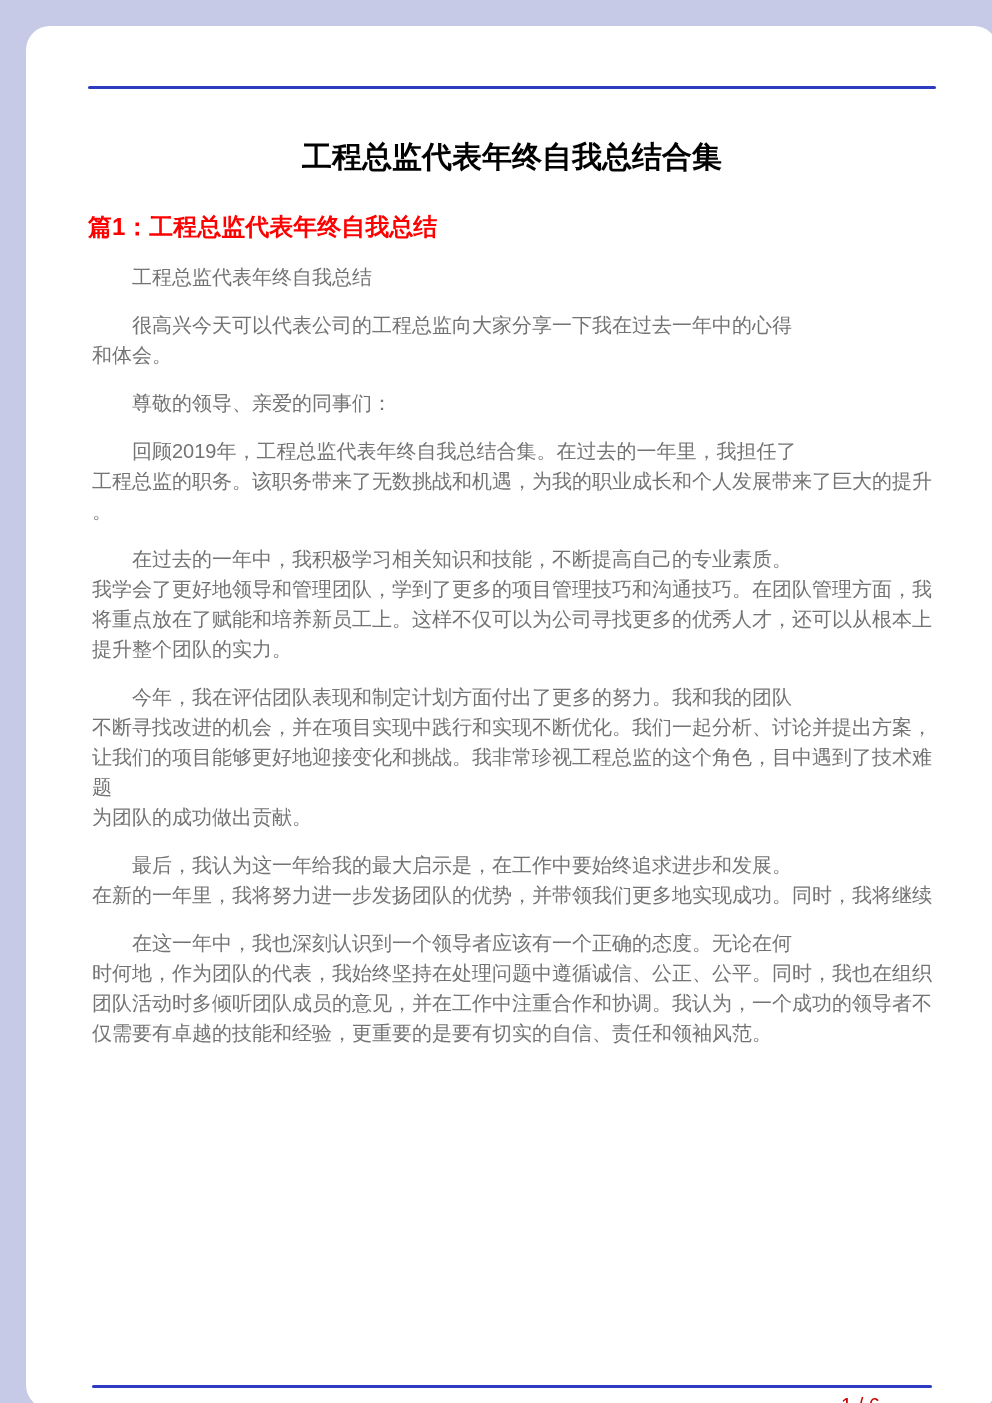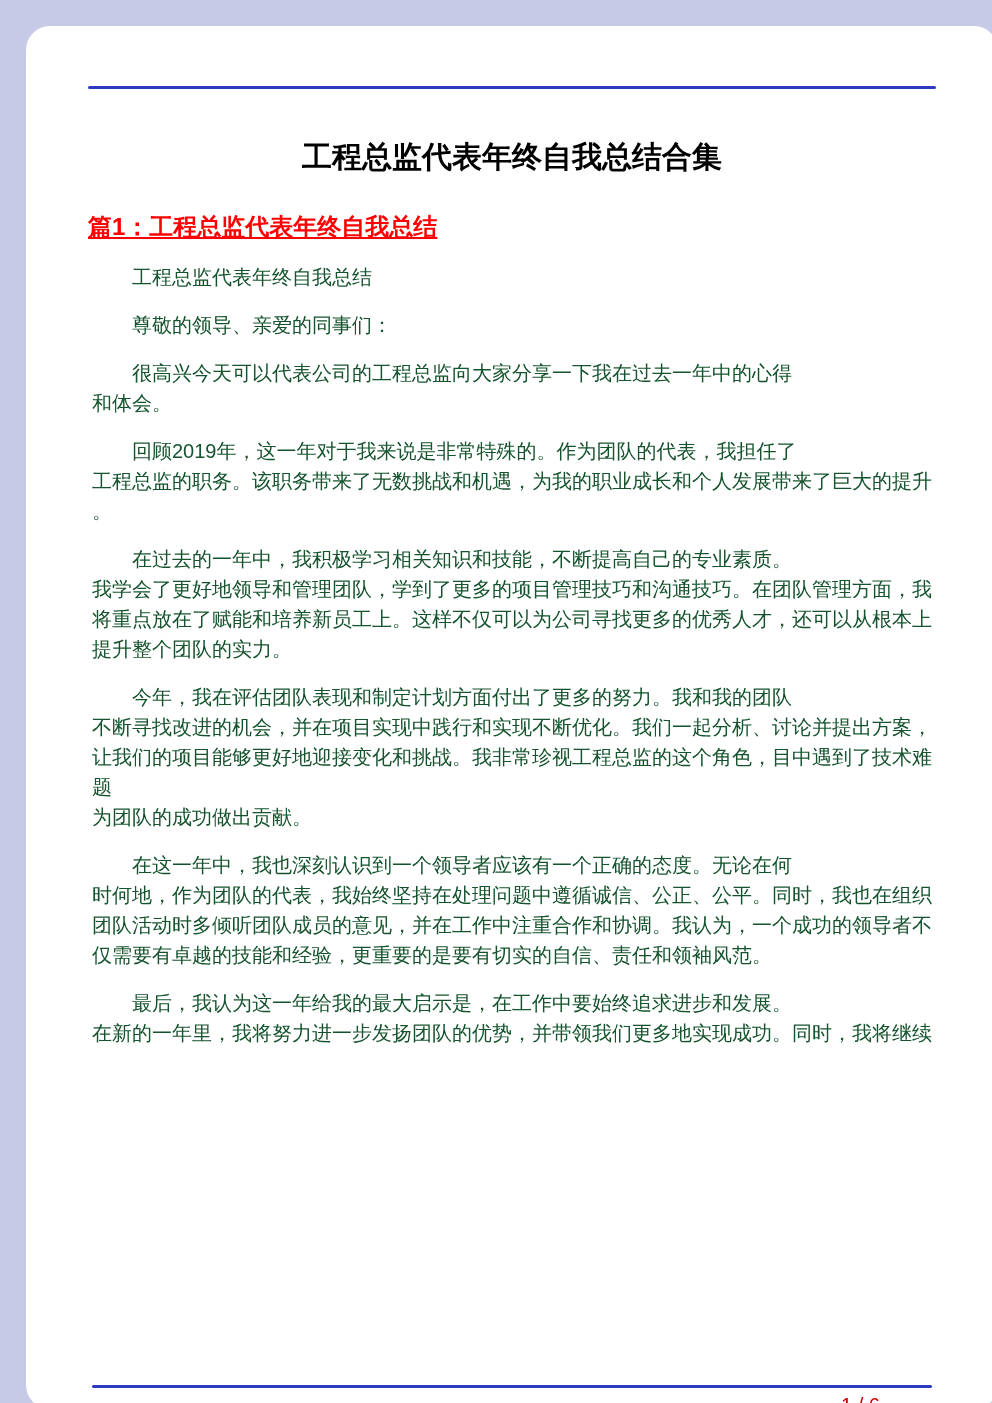--- a/index.html
+++ b/index.html
@@ -36,32 +36,31 @@
     line-height: 36px;
     font-weight: bold;
     color: #000000;
   }
   .section-heading {
     margin-top: 37px;
     font-size: 24px;
     line-height: 30px;
     font-weight: bold;
     color: #ff0000;
-    text-decoration: underline;
   }
   .doc-body {
     margin-top: 20px;
   }
   .para {
     font-size: 20px;
     line-height: 30px;
     margin-bottom: 18px;
     white-space: pre-wrap;
     word-break: break-all;
-    color: #14532d;
+    color: #737373;
   }
   .footer {
     position: absolute;
     top: 1351px;
     left: 58px;
     right: 58px;
   }
   .page-number {
     margin-top: 5px;
     text-align: right;
@@ -78,40 +77,40 @@
   <div class="page">
 
     <div class="rule top-rule"></div>
 
     <h1 class="doc-title">工程总监代表年终自我总结合集</h1>
 
     <h2 class="section-heading">篇1：工程总监代表年终自我总结</h2>
 
     <div class="doc-body">
       <p class="para">　　工程总监代表年终自我总结</p>
-      <p class="para">　　尊敬的领导、亲爱的同事们：</p>
       <p class="para">　　很高兴今天可以代表公司的工程总监向大家分享一下我在过去一年中的心得
 和体会。</p>
-      <p class="para">　　回顾2019年，这一年对于我来说是非常特殊的。作为团队的代表，我担任了
+      <p class="para">　　尊敬的领导、亲爱的同事们：</p>
+      <p class="para">　　回顾2019年，工程总监代表年终自我总结合集。在过去的一年里，我担任了
 工程总监的职务。该职务带来了无数挑战和机遇，为我的职业成长和个人发展带来了巨大的提升
 。</p>
       <p class="para">　　在过去的一年中，我积极学习相关知识和技能，不断提高自己的专业素质。
 我学会了更好地领导和管理团队，学到了更多的项目管理技巧和沟通技巧。在团队管理方面，我
 将重点放在了赋能和培养新员工上。这样不仅可以为公司寻找更多的优秀人才，还可以从根本上
 提升整个团队的实力。</p>
       <p class="para">　　今年，我在评估团队表现和制定计划方面付出了更多的努力。我和我的团队
 不断寻找改进的机会，并在项目实现中践行和实现不断优化。我们一起分析、讨论并提出方案，
 让我们的项目能够更好地迎接变化和挑战。我非常珍视工程总监的这个角色，目中遇到了技术难题
 为团队的成功做出贡献。</p>
+      <p class="para">　　最后，我认为这一年给我的最大启示是，在工作中要始终追求进步和发展。
+在新的一年里，我将努力进一步发扬团队的优势，并带领我们更多地实现成功。同时，我将继续</p>
       <p class="para">　　在这一年中，我也深刻认识到一个领导者应该有一个正确的态度。无论在何
 时何地，作为团队的代表，我始终坚持在处理问题中遵循诚信、公正、公平。同时，我也在组织
 团队活动时多倾听团队成员的意见，并在工作中注重合作和协调。我认为，一个成功的领导者不
 仅需要有卓越的技能和经验，更重要的是要有切实的自信、责任和领袖风范。</p>
-      <p class="para">　　最后，我认为这一年给我的最大启示是，在工作中要始终追求进步和发展。
-在新的一年里，我将努力进一步发扬团队的优势，并带领我们更多地实现成功。同时，我将继续</p>
     </div>
 
     <div class="footer">
       <div class="rule"></div>
       <div class="page-number">1 / 6</div>
     </div>
 
   </div>
 </div>
 

